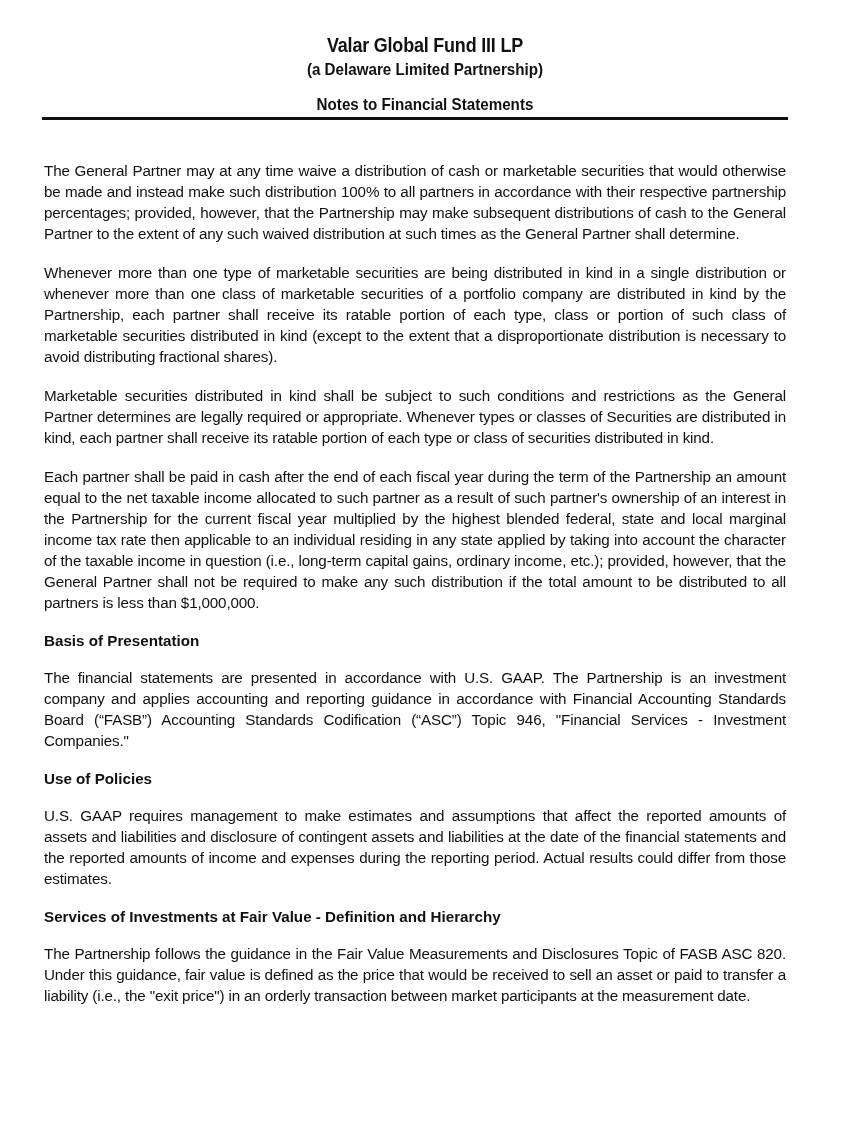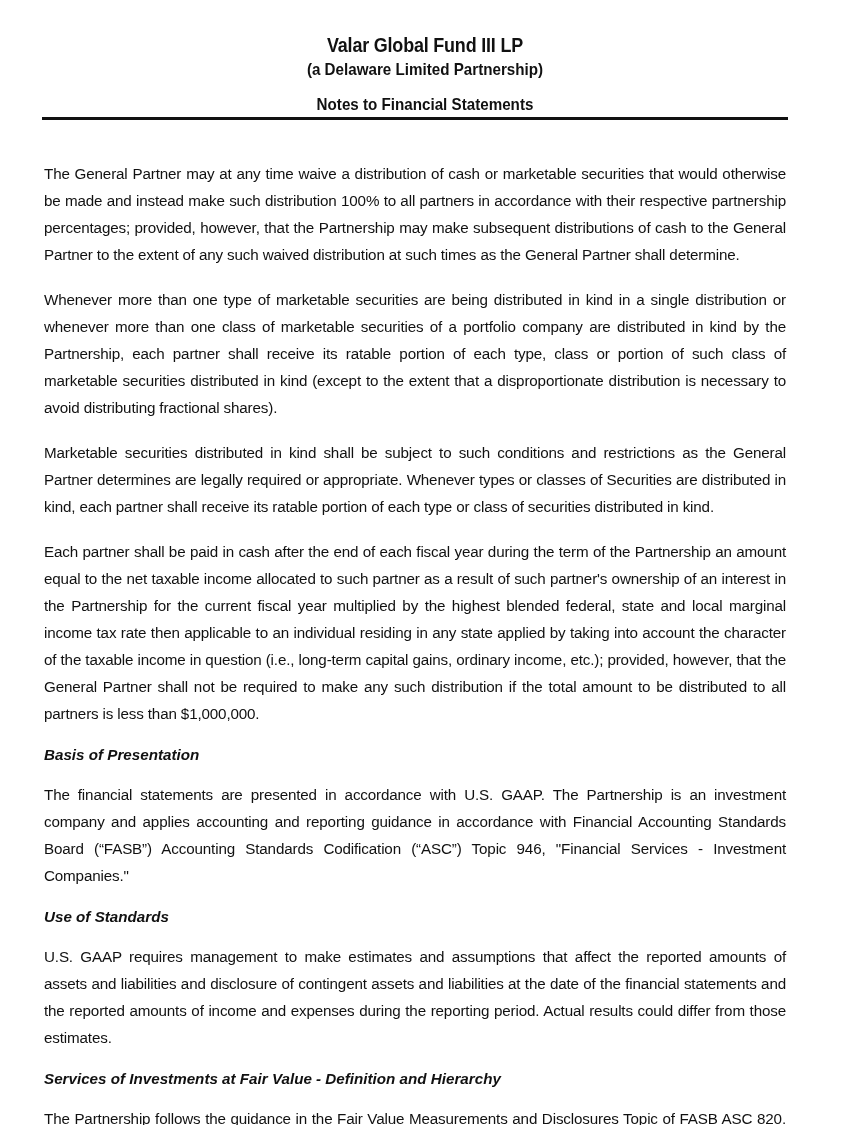--- a/index.html
+++ b/index.html
@@ -56,39 +56,38 @@
       background: #111111;
     }
     .body {
       position: absolute;
       left: 44px;
       top: 160px;
       width: 742px;
     }
     .para {
       font-size: 15.2px;
-      line-height: 27px;
+      line-height: 21px;
       text-align: justify;
       margin: 0 0 18px 0;
       letter-spacing: -0.15px;
     }
     .section-heading {
       font-size: 15.2px;
       font-weight: bold;
       margin: 0 0 17px 0;
       line-height: 19px;
     }
     .section-heading .num {
       display: inline-block;
       width: 44px;
     }
     .sub-heading {
       font-size: 15.2px;
       font-weight: bold;
-      font-style: italic;
       margin: 0 0 17px 0;
       line-height: 19px;
     }
   </style>
 </head>
 <body>
 
 <div class="header">
   <div class="title">Valar Global Fund III LP</div>
   <div class="subtitle">(a Delaware Limited Partnership)</div>
@@ -99,18 +98,18 @@
 <div class="body">
   <p class="para">The General Partner may at any time waive a distribution of cash or marketable securities that would otherwise be made and instead make such distribution 100% to all partners in accordance with their respective partnership percentages; provided, however, that the Partnership may make subsequent distributions of cash to the General Partner to the extent of any such waived distribution at such times as the General Partner shall determine.</p>
   <p class="para">Whenever more than one type of marketable securities are being distributed in kind in a single distribution or whenever more than one class of marketable securities of a portfolio company are distributed in kind by the Partnership, each partner shall receive its ratable portion of each type, class or portion of such class of marketable securities distributed in kind (except to the extent that a disproportionate distribution is necessary to avoid distributing fractional shares).</p>
   <p class="para">Marketable securities distributed in kind shall be subject to such conditions and restrictions as the General Partner determines are legally required or appropriate. Whenever types or classes of Securities are distributed in kind, each partner shall receive its ratable portion of each type or class of securities distributed in kind.</p>
   <p class="para">Each partner shall be paid in cash after the end of each fiscal year during the term of the Partnership an amount equal to the net taxable income allocated to such partner as a result of such partner's ownership of an interest in the Partnership for the current fiscal year multiplied by the highest blended federal, state and local marginal income tax rate then applicable to an individual residing in any state applied by taking into account the character of the taxable income in question (i.e., long-term capital gains, ordinary income, etc.); provided, however, that the General Partner shall not be required to make any such distribution if the total amount to be distributed to all partners is less than $1,000,000.</p>
 
 
   <div class="sub-heading">Basis of Presentation</div>
   <p class="para">The financial statements are presented in accordance with U.S. GAAP. The Partnership is an investment company and applies accounting and reporting guidance in accordance with Financial Accounting Standards Board (“FASB”) Accounting Standards Codification (“ASC”) Topic 946, "Financial Services - Investment Companies."</p>
 
-  <div class="sub-heading">Use of Standards</div>
+  <div class="sub-heading">Use of Policies</div>
   <p class="para">U.S. GAAP requires management to make estimates and assumptions that affect the reported amounts of assets and liabilities and disclosure of contingent assets and liabilities at the date of the financial statements and the reported amounts of income and expenses during the reporting period. Actual results could differ from those estimates.</p>
 
   <div class="sub-heading">Services of Investments at Fair Value - Definition and Hierarchy</div>
   <p class="para">The Partnership follows the guidance in the Fair Value Measurements and Disclosures Topic of FASB ASC 820. Under this guidance, fair value is defined as the price that would be received to sell an asset or paid to transfer a liability (i.e., the "exit price") in an orderly transaction between market participants at the measurement date.</p>
 </div>
 
 </body></html>

